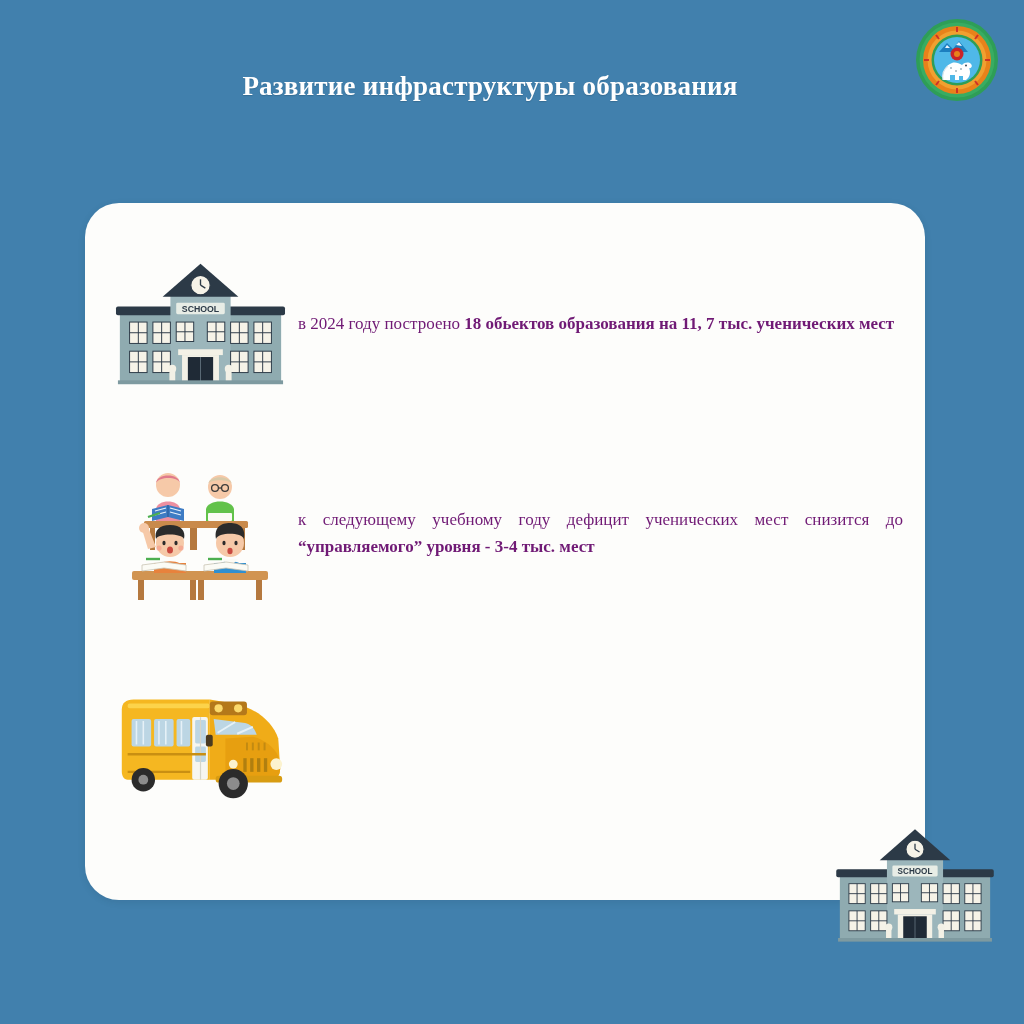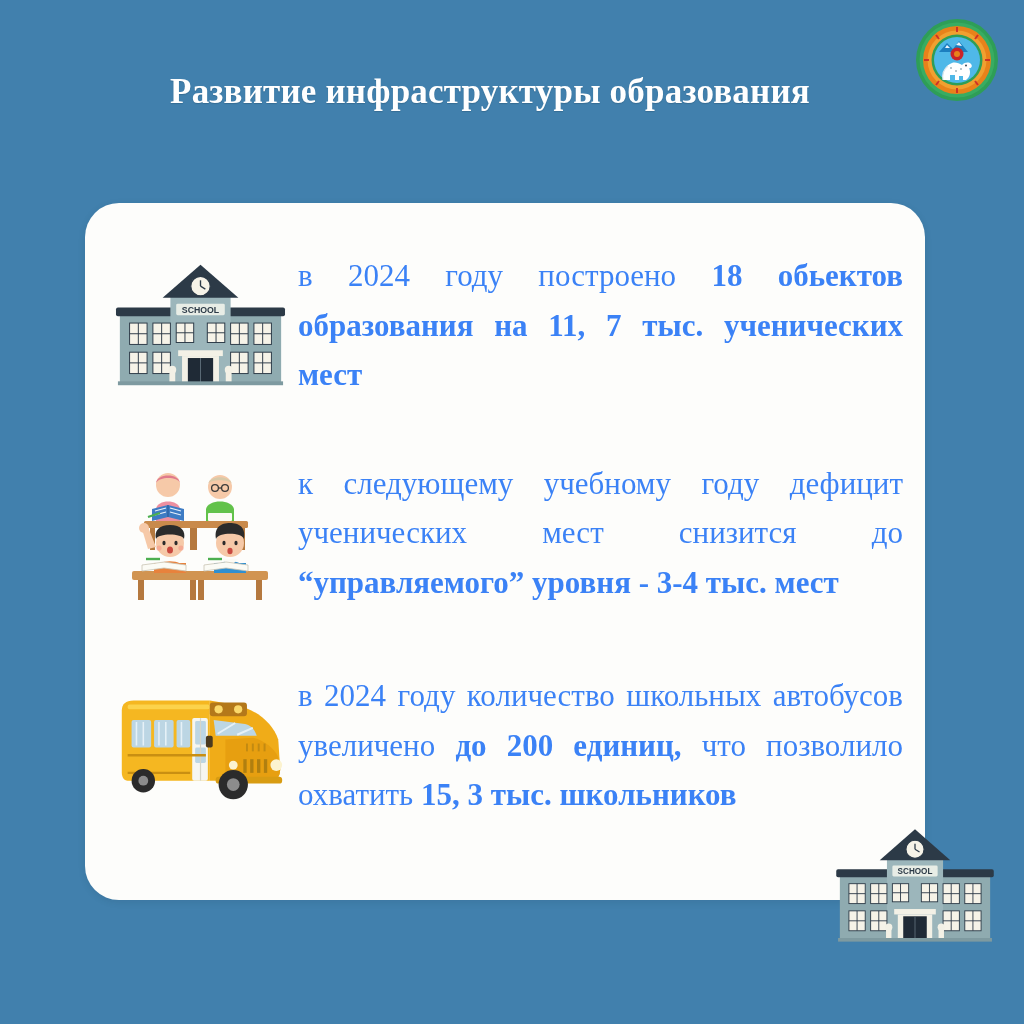--- a/index.html
+++ b/index.html
@@ -28,21 +28,21 @@
   
   .title-block {
     position: absolute;
     top: 68px;
     left: 70px;
     width: 840px;
     text-align: center;
     color: #FFFFFF;
     font-family: "Liberation Serif", "DejaVu Serif", serif;
     font-weight: bold;
-    font-size: 35px;
+    font-size: 27px;
     line-height: 1.36;
     letter-spacing: 0.2px;
     text-shadow: 0 1px 1px rgba(20,50,75,0.25);
   }
   .title-line { display: block; }
 
   
   .card {
     position: absolute;
     left: 85px;
@@ -68,22 +68,22 @@
     flex: 0 0 195px;
     height: 145px;
     display: flex;
     align-items: center;
     justify-content: center;
   }
   .row-2 .icon-cell { height: 150px; }
 
   .text-cell {
     flex: 1 1 auto;
-    color: #3b82f6;
-    font-size: 31px;
+    color: #701a75;
+    font-size: 17px;
     line-height: 1.60;
     text-align: justify;
     text-align-last: left;
     padding-right: 6px;
     font-family: "Liberation Serif", "DejaVu Serif", serif;
   }
   .text-cell b { font-weight: bold; }
 
   
   .corner-school {
@@ -338,23 +338,20 @@
         <line x1="20" y1="78" x2="100" y2="78" stroke="#C98F12" stroke-width="2.6"></line>
         <line x1="20" y1="96" x2="84" y2="96" stroke="#C98F12" stroke-width="2.2"></line>
 
         <rect x="110" y="100" width="68" height="7" rx="3" fill="#D89C12"></rect>
 
         <ellipse cx="36" cy="104" rx="12" ry="12" fill="#2B2B2B"></ellipse>
         <ellipse cx="36" cy="104" rx="5" ry="5" fill="#8C8C8C"></ellipse>
         <ellipse cx="128" cy="108" rx="15" ry="15" fill="#2B2B2B"></ellipse>
         <ellipse cx="128" cy="108" rx="6.5" ry="6.5" fill="#8C8C8C"></ellipse>
       </svg>
-    </div>
-    <div class="text-cell">
-      <span>в 2024 году количество школьных автобусов увеличено </span><b>до 200 единиц,</b><span> что позволило охватить </span><b>15, 3 тыс. школьников</b>
     </div>
   </div>
 
 </div>
 
 <div class="corner-school">
   <svg viewBox="0 0 190 140" width="172" height="127">
     <rect x="12" y="58" width="166" height="72" fill="#8FABB0"></rect>
     <rect x="8" y="52" width="62" height="9" rx="2" fill="#2C3A47"></rect>
     <rect x="120" y="52" width="62" height="9" rx="2" fill="#2C3A47"></rect>

